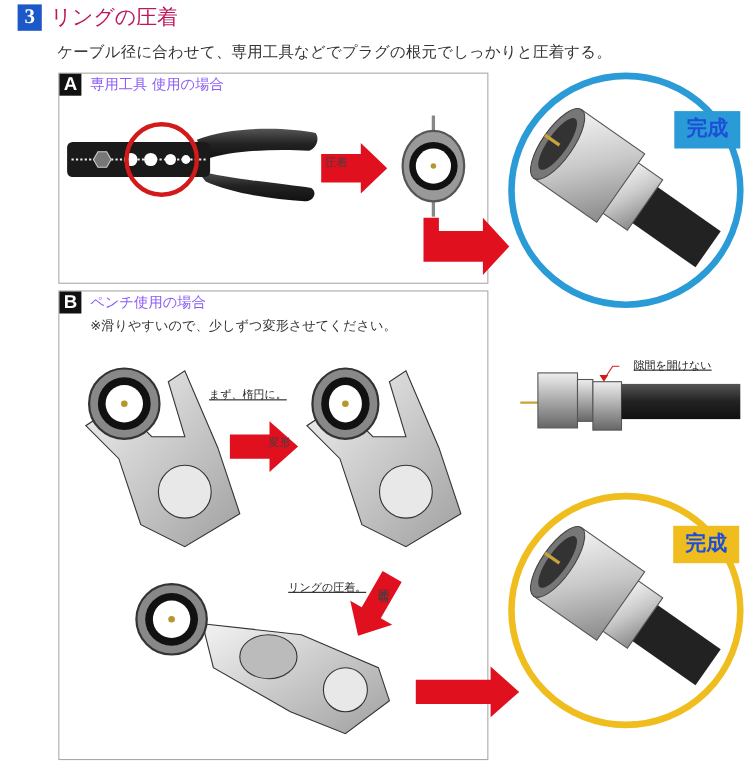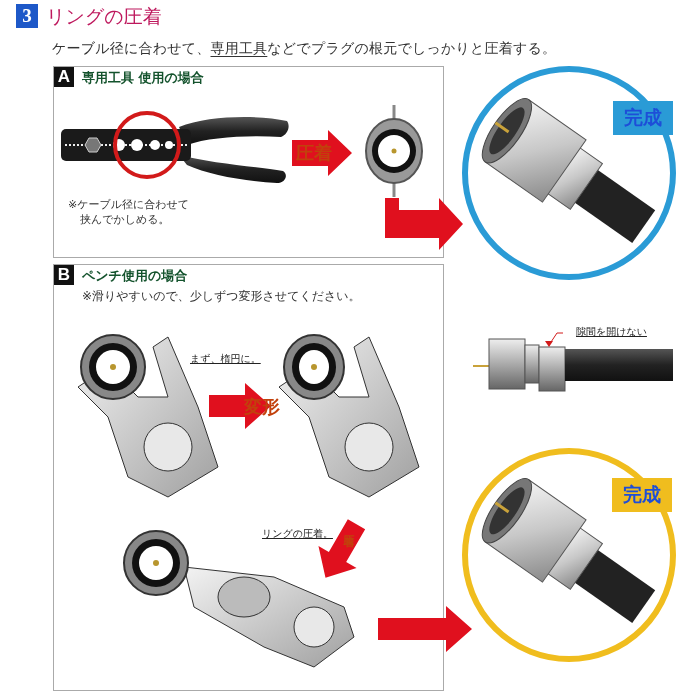--- a/index.html
+++ b/index.html
@@ -3,29 +3,29 @@
 <meta charset="utf-8">
 <style>
   html, body { margin:0; padding:0; background:#fff; }
   body { width:685px; height:696px; position:relative; overflow:hidden;
          font-family:"DejaVu Sans","Liberation Sans",sans-serif; color:#222; }
   .abs { position:absolute; }
   .sec-badge { left:16px; top:4px; width:22px; height:24px; background:#1d58c8;
     color:#fff; font:bold 19px/24px "Liberation Serif",serif; text-align:center; }
   .sec-title { left:46px; top:3px; font-size:19px; line-height:26px; color:#be185d; }
   .instruction { left:52px; top:37px; font-size:14px; line-height:22px; color:#333; letter-spacing:0.2px; }
-  .instruction .u { text-decoration:underline; text-decoration-color:#333; text-underline-offset:3px; }
+  .instruction .u { text-decoration-color:#333; text-underline-offset:3px; }
   .box { border:1px solid #aaa; background:#fff; }
   .box-label { width:20px; height:20px; background:#111; color:#fff;
     font:bold 17px/20px "Liberation Sans",sans-serif; text-align:center; }
-  .box-title { font-size:13px; line-height:20px; color:#14532d;font-weight:bold; }
+  .box-title { font-size:13px; line-height:20px; color:#8b5cf6; }
   .note { font-size:11px; line-height:15px; color:#333; }
   .caption { font-size:10px; color:#222;text-decoration:underline; }
   svg { position:absolute; overflow:visible; }
-  .red-label { color:#c2410c; font-size:18px; font-weight:bold; }
+  .red-label { color:#404040; font-size:10px; font-weight:normal; }
   .kansei { color:#1d4ed8; font-size:19px; font-weight:bold; text-align:center; line-height:32px; }
 </style>
 </head>
 <body>
 
 <div class="abs sec-badge">3</div>
 <div class="abs sec-title">リングの圧着</div>
 
 <div class="abs instruction">
   <span>ケーブル径に合わせて、</span><span class="u">専用工具</span><span>などでプラグの根元でしっかりと圧着する。</span>
@@ -62,24 +62,20 @@
 
   <svg style="left:310px;top:38px;" width="60" height="92" viewBox="0 0 60 92">
     <line x1="30" y1="0" x2="30" y2="14" stroke="#888" stroke-width="3"></line>
     <line x1="30" y1="78" x2="30" y2="92" stroke="#888" stroke-width="3"></line>
     <ellipse cx="30" cy="46" rx="28" ry="32" fill="#999" stroke="#555" stroke-width="2"></ellipse>
     <circle cx="30" cy="46" r="22" fill="#111"></circle>
     <circle cx="30" cy="46" r="16" fill="#fff"></circle>
     <circle cx="30" cy="46" r="2.5" fill="#b8962e"></circle>
   </svg>
 
-  <div class="abs note" style="left:14px;top:130px;">
-    <div>※ケーブル径に合わせて</div>
-    <div style="padding-left:12px;">挟んでかしめる。</div>
-  </div>
 </div>
 
 <svg style="left:385px;top:198px;" width="80" height="60" viewBox="0 0 80 60">
   <polygon points="0,0 14,0 14,12 54,12 54,0 78,26 54,52 54,40 0,40" fill="#e0101e"></polygon>
 </svg>
 
 <div class="abs" style="left:462px;top:66px;width:214px;height:214px;border:6px solid #2a9bd6;border-radius:50%;box-sizing:border-box;background:#fff;"></div>
 <svg style="left:475px;top:85px;" width="190" height="180" viewBox="0 0 190 180">
   <defs>
     <linearGradient id="mg" x1="0" y1="0" x2="1" y2="1">

